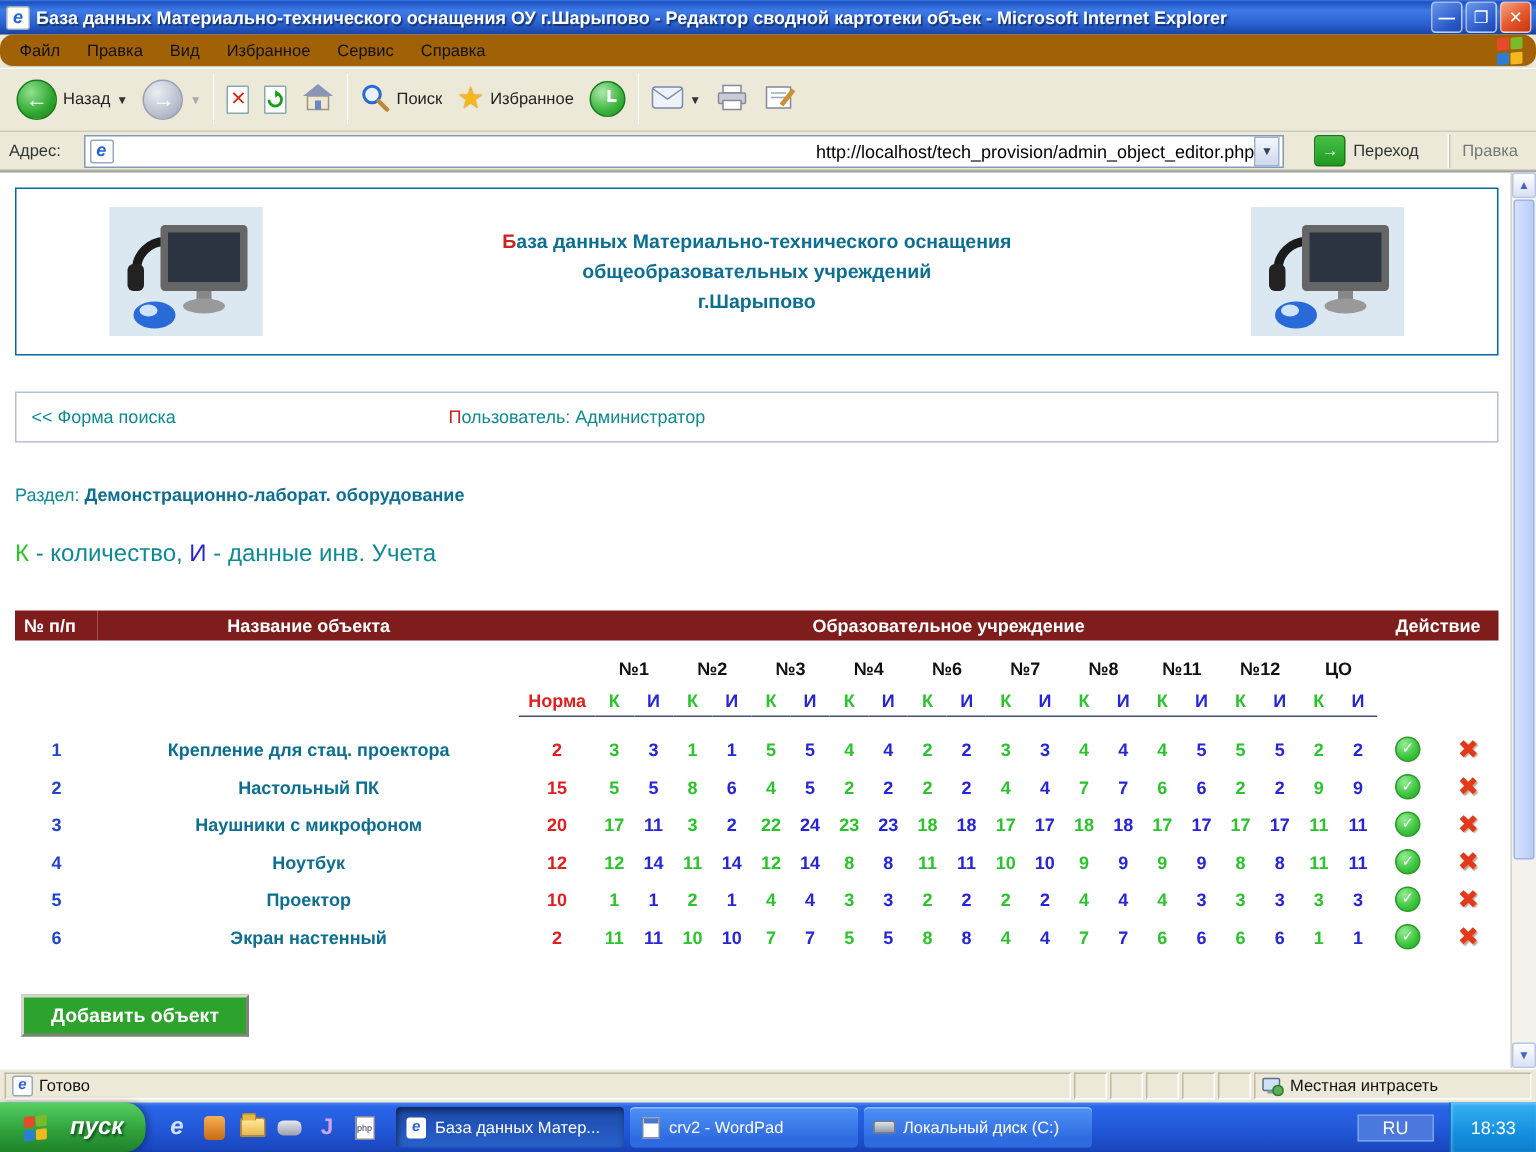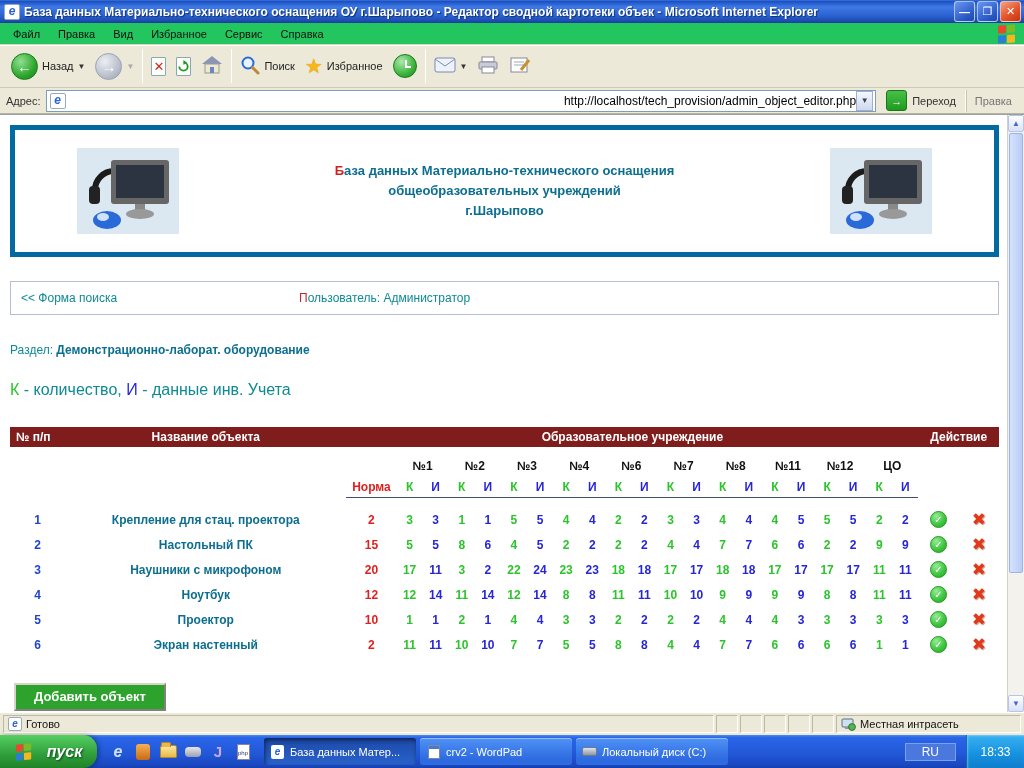--- a/index.html
+++ b/index.html
@@ -12,22 +12,22 @@
   .ie-page-icon { width:16px; height:16px; background:#fff; border:1px solid #9ab; border-radius:2px;
     color:#2864d8; font-weight:bold; font-style:italic; font-size:12px; line-height:13px; text-align:center; margin-right:4px; }
   .title-text { flex:1; color:#fff; font-weight:bold; font-size:12px; white-space:nowrap; overflow:hidden;
     text-shadow:1px 1px 1px #12306a; }
   .tb-btn { width:21px; height:21px; border-radius:3px; margin-left:2px; border:1px solid #ffffff99;
     display:flex; align-items:center; justify-content:center; color:#fff; font-size:11px; font-weight:bold; }
   .tb-min,.tb-restore { background:linear-gradient(145deg,#6a96ee,#2a5ac8 70%,#1c48b0); }
   .tb-close { background:linear-gradient(145deg,#f4a284,#e4552a 55%,#c33413); }
 
   
-  .menubar { height:22px; background:#22c55e; display:flex; align-items:center; padding-left:4px;
-    border-bottom:1px solid #d8d4c4; }
+  .menubar { height:22px; background:#a16207; display:flex; align-items:center; padding-left:4px;
+    border-bottom:1px solid #d8d4c4;border-radius:9px; }
   .menu-item { padding:3px 9px; font-size:11px; color:#111; }
   .menubar .spacer { flex:1; }
   .winflag { width:18px; height:18px; margin-right:8px; display:grid; grid-template-columns:8px 8px; grid-gap:1px; transform:skewY(-4deg); }
   .winflag i { display:block; height:8px; border-radius:1px; }
   .wf1{background:#e8482c;} .wf2{background:#7bba28;} .wf3{background:#2a7fd4;} .wf4{background:#f3b81f;}
 
   
   .toolbar { height:43px; background:#ece9d8; display:flex; align-items:center; padding:0 6px;
     border-bottom:1px solid #cfcbb8; box-shadow:inset 0 1px 0 #fff; }
   .tool { display:flex; align-items:center; gap:4px; padding:2px 5px; font-size:11px; color:#222; }
@@ -42,21 +42,21 @@
     display:flex; align-items:center; justify-content:center; }
   .stop-x { color:#d42a12; font-weight:bold; font-size:13px; }
   .star { color:#f5b71c; font-size:20px; text-shadow:0 0 1px #c67f00; line-height:20px; }
   .hist-circle { width:24px; height:24px; border-radius:50%; border:1px solid #1a7a1a;
     background:radial-gradient(circle at 35% 30%,#aee8ae,#3cb43c 60%,#228a22); position:relative; }
   .hist-circle i { position:absolute; background:#fff; }
   .hist-h { width:2px; height:7px; left:11px; top:5px; }
   .hist-m { width:6px; height:2px; left:11px; top:11px; }
 
   
-  .addressbar { height:26px; background:#ece9d8; display:flex; align-items:center; padding:2px 2px 2px 6px; gap:5px;
+  .addressbar { height:26px; background:#ece9d8; display:flex; align-items:center; padding:2px 2px 2px 6px; gap:15px;
     border-bottom:1px solid #b8b4a0; font-size:11px; color:#333; }
   .addr-input { flex:1; height:22px; background:#fff; border:1px solid #7f9db9; display:flex; align-items:center;
     padding:0 2px; font-size:12px; color:#000; }
   .addr-input .ie-page-icon { margin:0 3px 0 1px; }
   .addr-url { flex:1;text-align:right; }
   .addr-drop { width:17px; height:20px; background:linear-gradient(#f4f7fd,#cfd8ee); border:1px solid #9fb0cf;
     display:flex; align-items:center; justify-content:center; font-size:8px; color:#345; }
   .go-btn { display:flex; align-items:center; gap:5px; padding:0 5px; }
   .go-icon { width:21px; height:21px; border-radius:3px; border:1px solid #187818; color:#fff; font-weight:bold;
     background:linear-gradient(#48c048,#1f9a1f); display:flex; align-items:center; justify-content:center; }
@@ -66,21 +66,21 @@
   
   .content { height:598px; display:flex; background:#fff; border-top:1px solid #98a0a8; }
   .page { flex:1; padding:10px 8px 0 10px; overflow:hidden; }
   .vscroll { width:17px; background:#f3f2ec; border-left:1px solid #d4d2c4; display:flex; flex-direction:column; }
   .scroll-btn { height:17px; background:linear-gradient(#fefefe,#d9e1f6); border:1px solid #b9c5e4; border-radius:2px;
     color:#4766c0; font-size:8px; display:flex; align-items:center; justify-content:center; }
   .scroll-thumb { flex:0 0 440px; margin:1px; background:linear-gradient(90deg,#d6e2fd,#b9cdf8); border:1px solid #9db4ea; border-radius:2px; }
   .scroll-track { flex:1; }
 
   
-  .header-box { border:5px solid #0369a1; height:132px; display:flex; align-items:center; padding:0 62px; margin-bottom:24px; }
+  .header-box { border:1px solid #0369a1; height:112px; display:flex; align-items:center; padding:0 62px; margin-bottom:24px; }
   .logo { width:102px; height:86px; background:#dbe8f2; }
   .header-center { flex:1; text-align:center; color:#0c6e90; font-weight:bold; font-size:13px; line-height:1.55; }
   .red-cap { color:#cc2222; }
 
   .nav-box { border:1px solid #b6bed9; height:34px; display:flex; align-items:center; padding:0 10px; margin-bottom:28px;
     color:#0e8a94; font-size:12px; }
   .nav-search { width:278px; cursor:pointer; }
 
   .section-line { color:#0e8a94; font-size:12px; margin:3px 0; }
   .section-line b { color:#0c6e90; }

